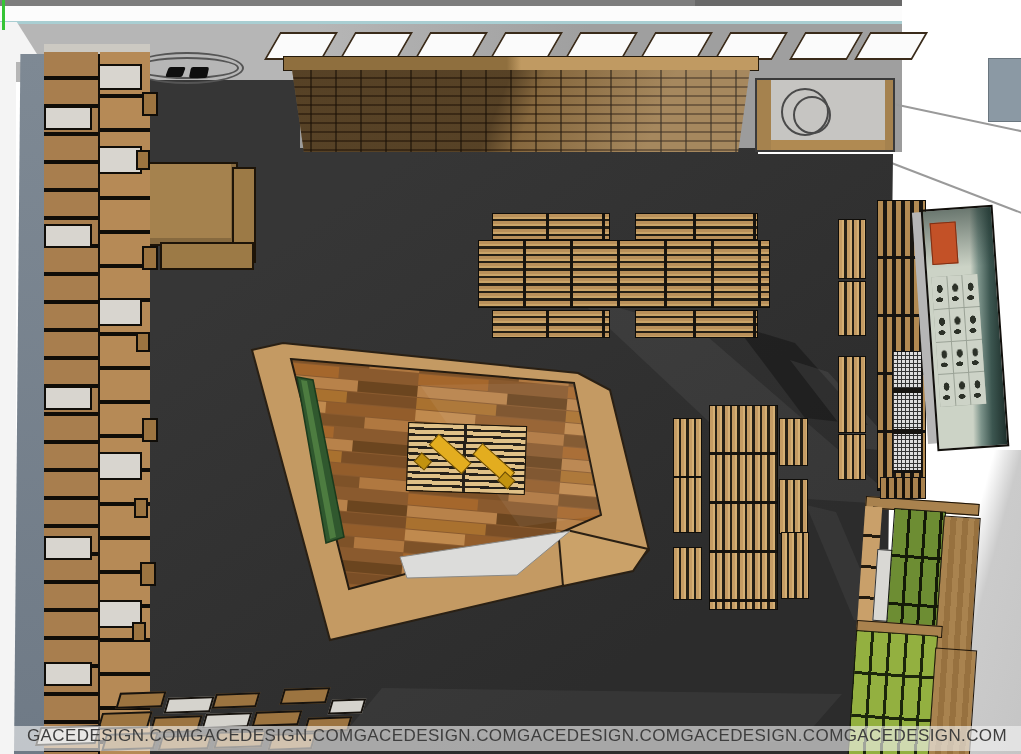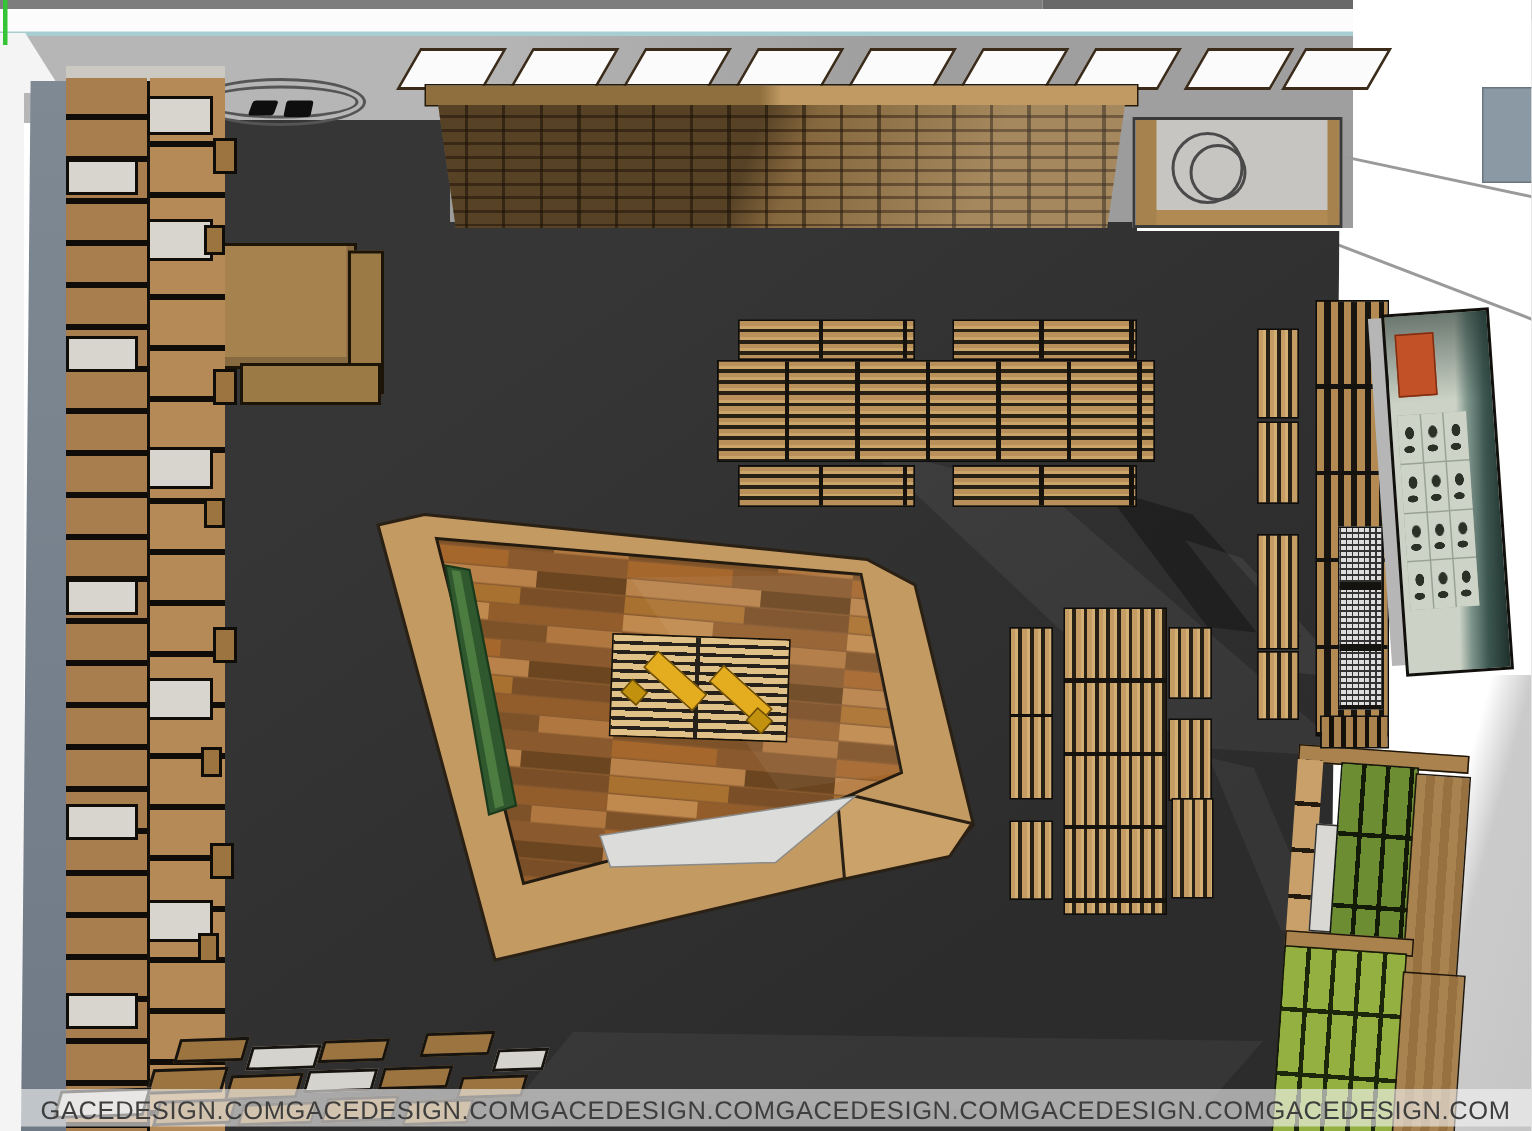--- a/index.html
+++ b/index.html
@@ -12,21 +12,21 @@
     background:
       repeating-linear-gradient(90deg, transparent 0 calc(var(--col) - 3px), #16130e calc(var(--col) - 3px) var(--col)),
       repeating-linear-gradient(180deg, #b9905a 0 3px, #caa468 3px 5px, #262015 5px 7.5px);}
   
   .vslat{position:absolute;--row:49px;border:1px solid #0f0d09;
     background:
       repeating-linear-gradient(180deg, transparent 0 calc(var(--row) - 3px), #16130e calc(var(--row) - 3px) var(--row)),
       repeating-linear-gradient(90deg, #c59c64 0 3px, #d4af74 3px 5px, #262015 5px 7.5px);}
   .yp{position:absolute;background:#e3ad1f;border:1px solid #6b4c06;}
   .wm{position:absolute;left:0;top:726px;width:1021px;height:25px;
-      background:rgba(244,244,244,0.62);display:flex;align-items:flex-end;
+      background:rgba(244,244,244,0.62);display:flex;align-items:flex-start;
       justify-content:space-between;padding:0 17px 0 27px;box-sizing:border-box;}
   .wm span{font-size:17px;font-weight:500;letter-spacing:.4px;color:#3e3e3e;white-space:nowrap;}
   .artgrid{position:absolute;left:4px;top:66px;width:46px;height:130px;display:grid;
       grid-template-columns:repeat(3,1fr);grid-template-rows:repeat(4,1fr);gap:1px;background:#9aa296;}
   .artcell{background-color:#cdd3c7;
       background-image:radial-gradient(5px 7px at 50% 38%, #2c3128 55%, rgba(0,0,0,0) 62%),
                        radial-gradient(6px 4px at 45% 72%, #2c3128 55%, rgba(0,0,0,0) 62%);}
 </style>
 </head>
 <body>

